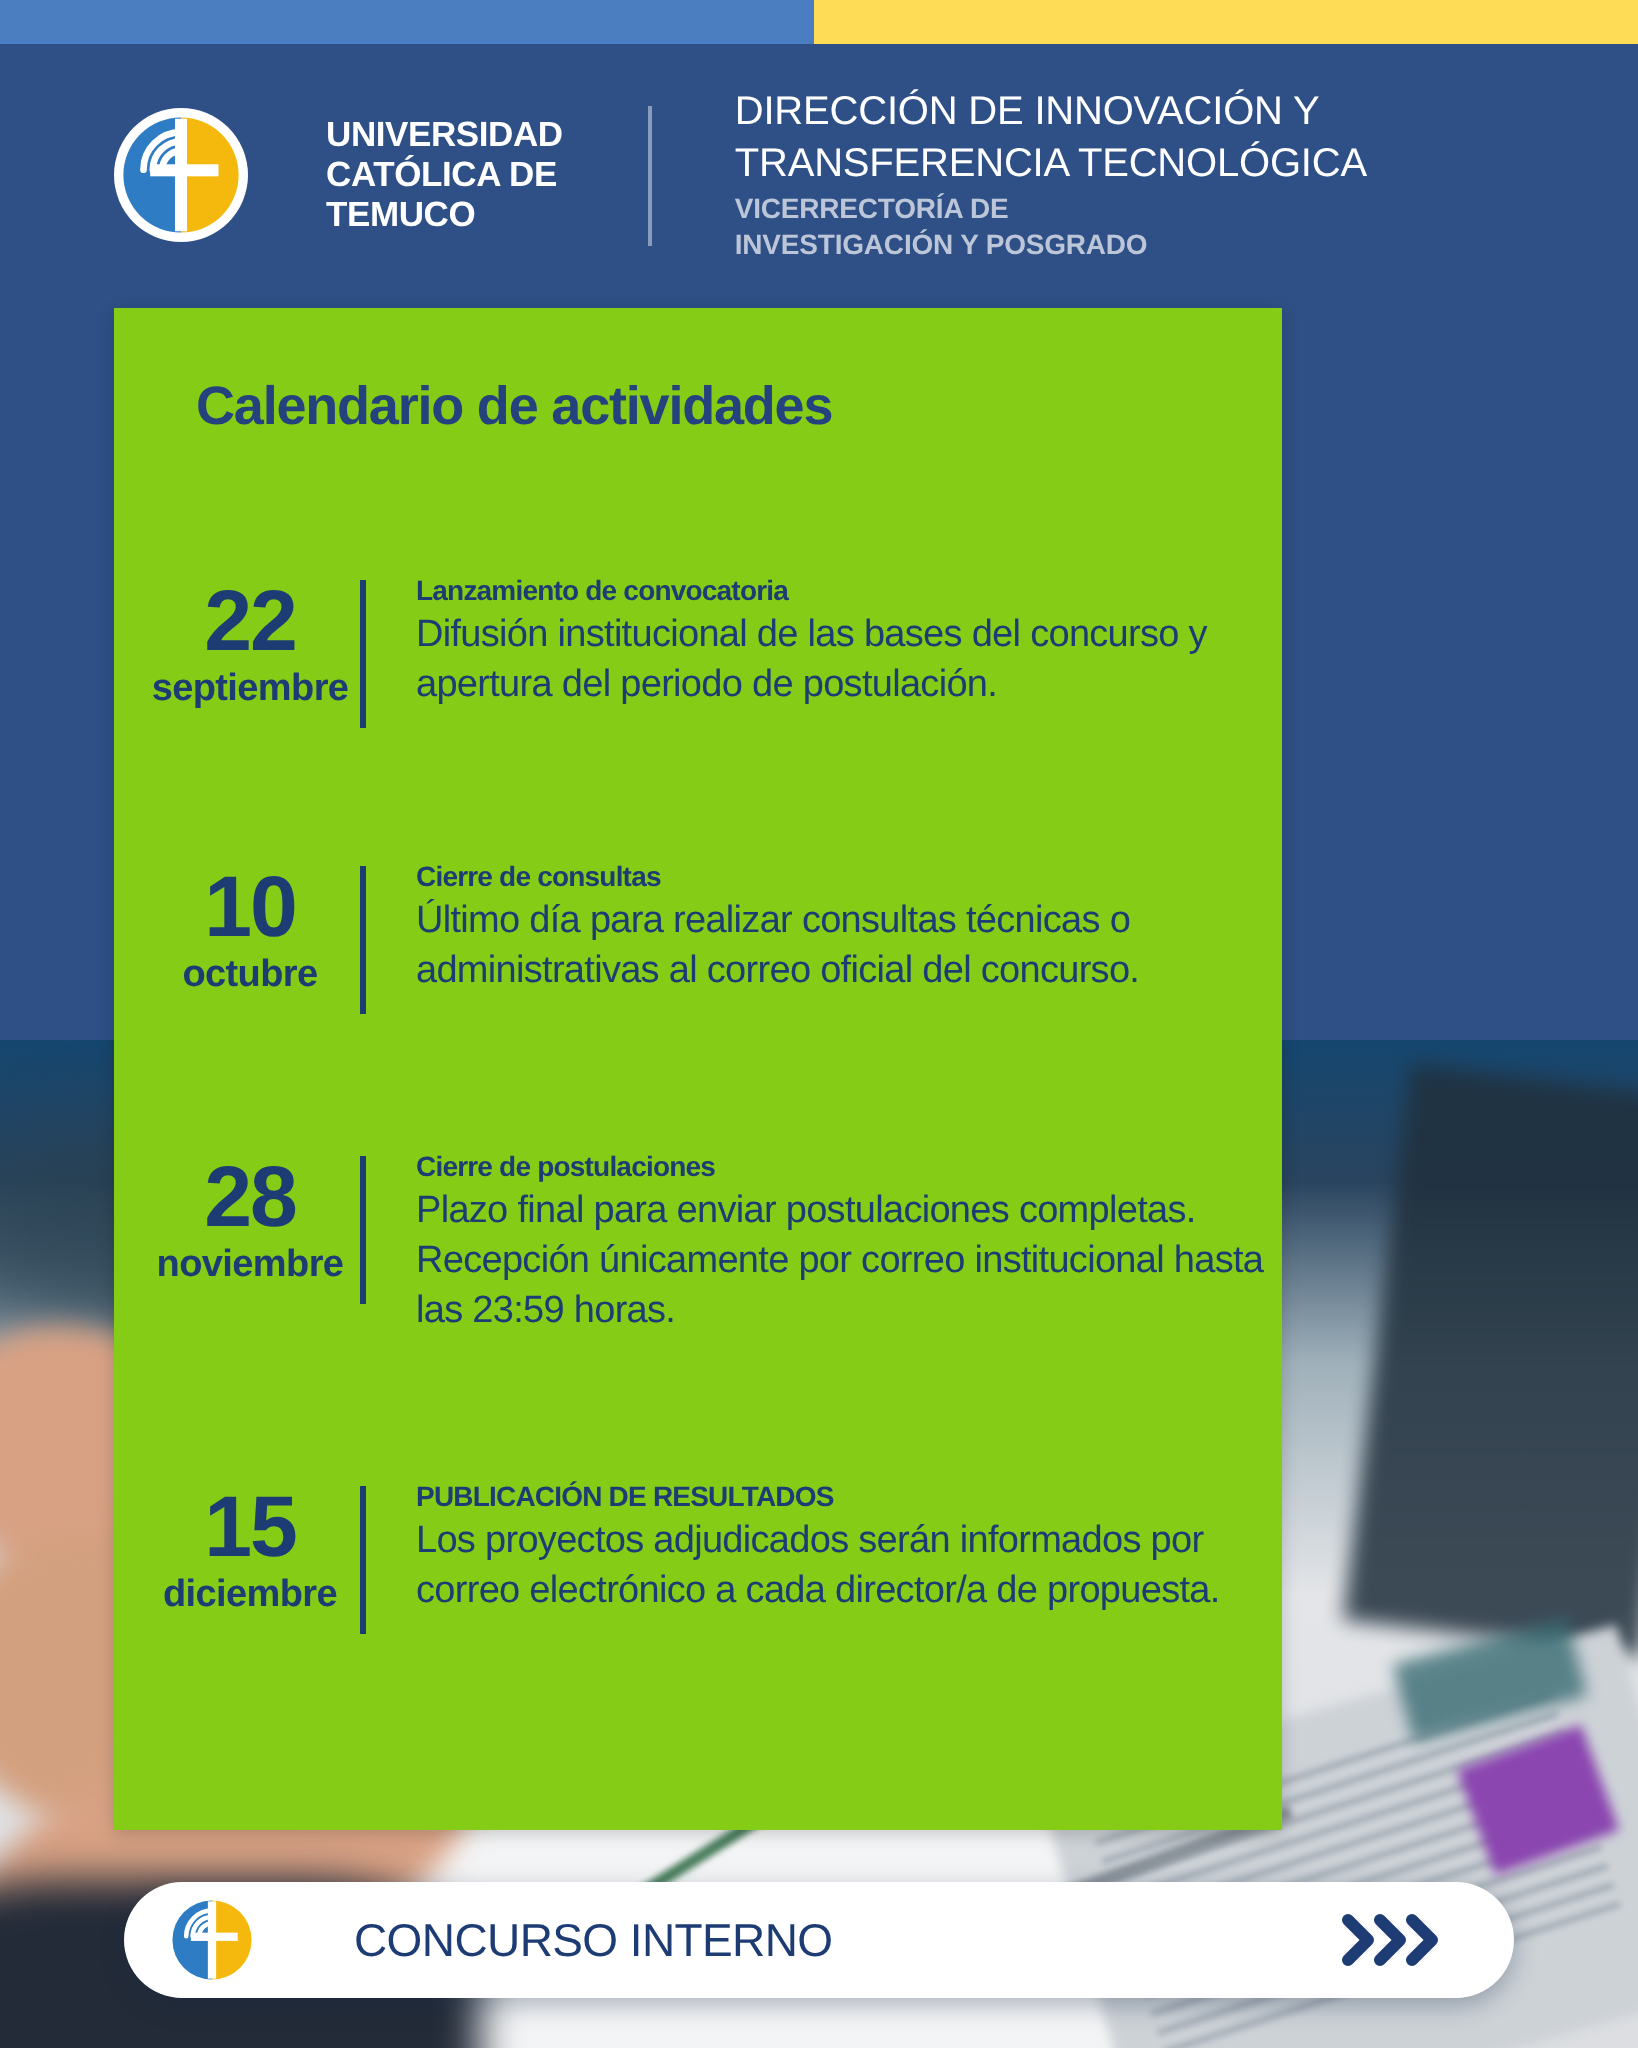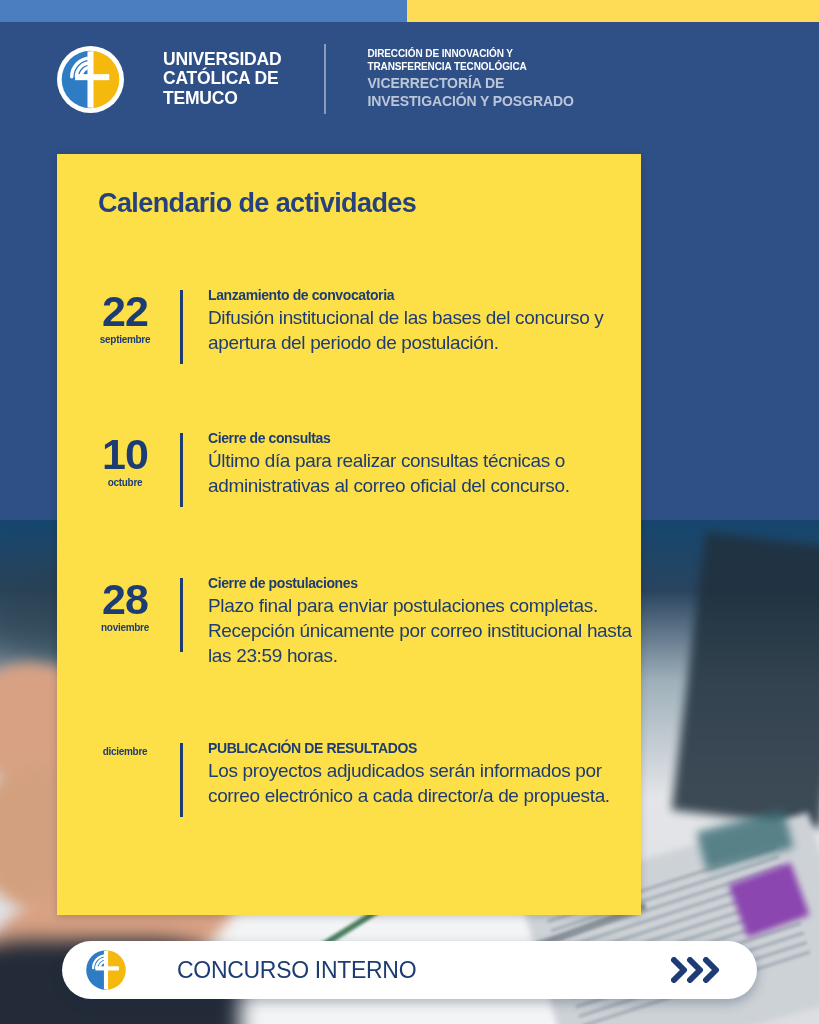--- a/index.html
+++ b/index.html
@@ -46,40 +46,40 @@
   .sh-pen2    { left:500px; top:408px; width:150px; height:7px;   background:#8a929a; transform:rotate(-20deg); filter:blur(1.5px); }
   .sh-purple  { left:736px; top:352px; width:66px;  height:56px;  background:#8b46b0; transform:rotate(-20deg); filter:blur(3px); }
   .sh-teal    { left:700px; top:300px; width:90px;  height:40px;  background:#3a6d74; transform:rotate(-15deg); filter:blur(4px); opacity:.8; }
 
   
   .brand { position:absolute; left:57px; top:44px; display:flex; align-items:center; z-index:6;gap:25px; }
   .brand .logo { width:67px; height:67px; flex:0 0 auto; }
   .uni-name { margin-left:14px; color:#ffffff; font-weight:bold; font-size:17.5px; line-height:1.12; letter-spacing:-0.2px; }
   .brand-divider { width:2px; height:70px; background:#8a9cbc; margin:0 16px 0 18px; }
   .division { color:#ffffff; }
-  .division .bold-line  { font-weight:bold; font-size:10px; line-height:1.28; letter-spacing:-0.1px; }
+  .division .bold-line  { font-weight:normal; font-size:20px; line-height:1.28; letter-spacing:-0.1px; }
   .division .light-line { font-weight:bold; font-size:14px; line-height:1.3; color:#bcc6d8; letter-spacing:-0.1px; }
 
   
   .card {
     position:absolute; left:57px; top:154px; width:584px; height:761px;
-    background:#fde047; z-index:5; box-shadow:0 2px 8px rgba(0,0,0,0.18);
+    background:#84cc16; z-index:5; box-shadow:0 2px 8px rgba(0,0,0,0.18);
   }
   .card-title {
     position:absolute; left:41px; top:34px;
     font-size:27px; font-weight:bold; color:#25427e; letter-spacing:-0.6px;
   }
   .event { position:absolute; left:15px; display:flex; align-items:flex-start; }
   .event.e0 { top:134px; }
   .event.e1 { top:277px; }
   .event.e2 { top:422px; }
   .event.e3 { top:587px; }
   .date-block { width:106px; text-align:center; flex:0 0 auto; color:#1e3c74; }
   .date-day   { font-size:43px; font-weight:bold; line-height:0.82; letter-spacing:-1px; margin-top:6px; }
-  .date-month { font-size:10px; font-weight:bold; letter-spacing:-0.3px; margin-top:5px; }
+  .date-month { font-size:19px; font-weight:bold; letter-spacing:-0.3px; margin-top:5px; }
   .event-divider { width:3px; height:74px; background:#1e3c74; margin:2px 0 0 2px; flex:0 0 auto; }
   .event-text { margin-left:25px; padding-top:0; }
   .event-title { font-size:14px; font-weight:bold; color:#1e3c74; letter-spacing:-0.4px; line-height:1.1; }
   .event-desc  { font-size:19px; color:#1e3c74; letter-spacing:-0.35px; line-height:1.3; max-width:445px; margin-top:3px; }
 
   
   .pill {
     position:absolute; left:62px; top:941px; width:695px; height:58px;
     background:#ffffff; border-radius:29px; display:flex; align-items:center;
     z-index:6; box-shadow:0 4px 12px rgba(20,40,70,0.30);
@@ -175,20 +175,21 @@
       </div>
       <div class="event-divider"></div>
       <div class="event-text">
         <div class="event-title">Cierre de postulaciones</div>
         <div class="event-desc">Plazo final para enviar postulaciones completas. Recepción únicamente por correo institucional hasta las 23:59 horas.</div>
       </div>
     </div>
 
     <div class="event e3">
       <div class="date-block">
+        <div class="date-day">15</div>
         <div class="date-month">diciembre</div>
       </div>
       <div class="event-divider"></div>
       <div class="event-text">
         <div class="event-title">PUBLICACIÓN DE RESULTADOS</div>
         <div class="event-desc">Los proyectos adjudicados serán informados por correo electrónico a cada director/a de propuesta.</div>
       </div>
     </div>
   </div>
 

